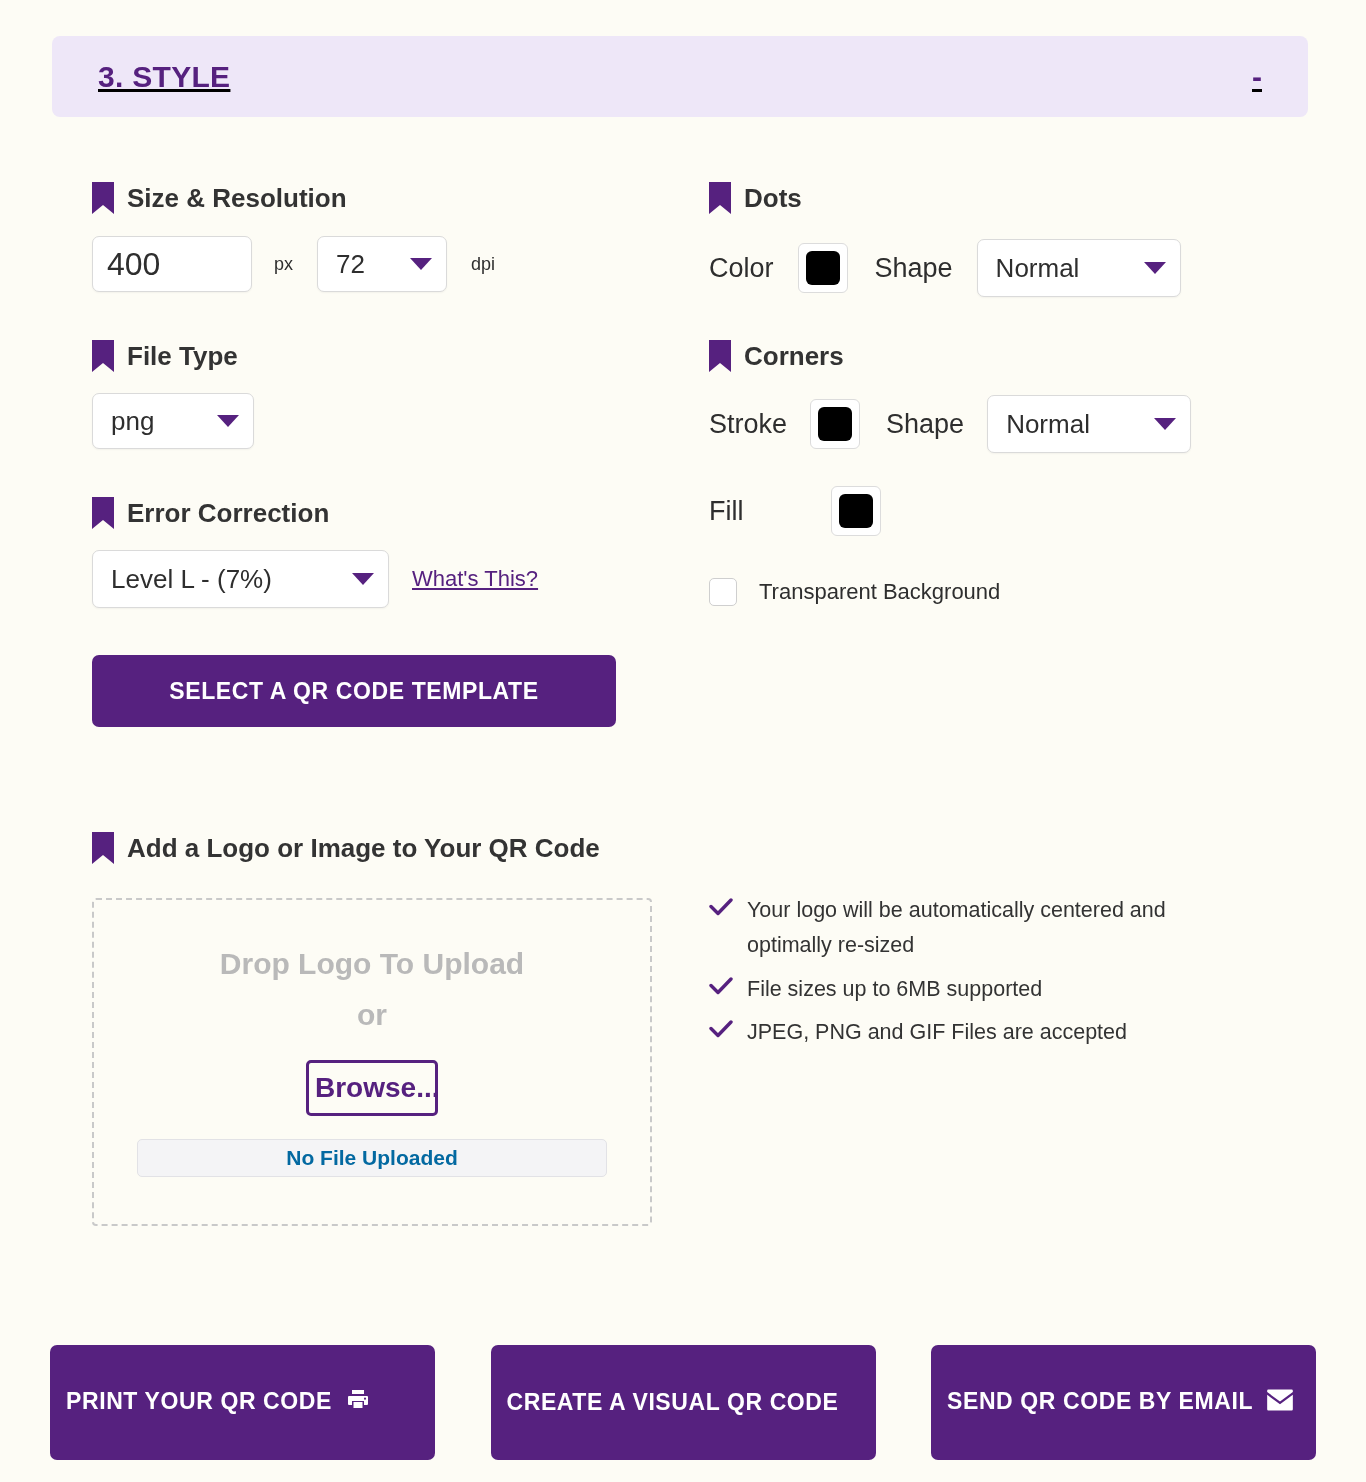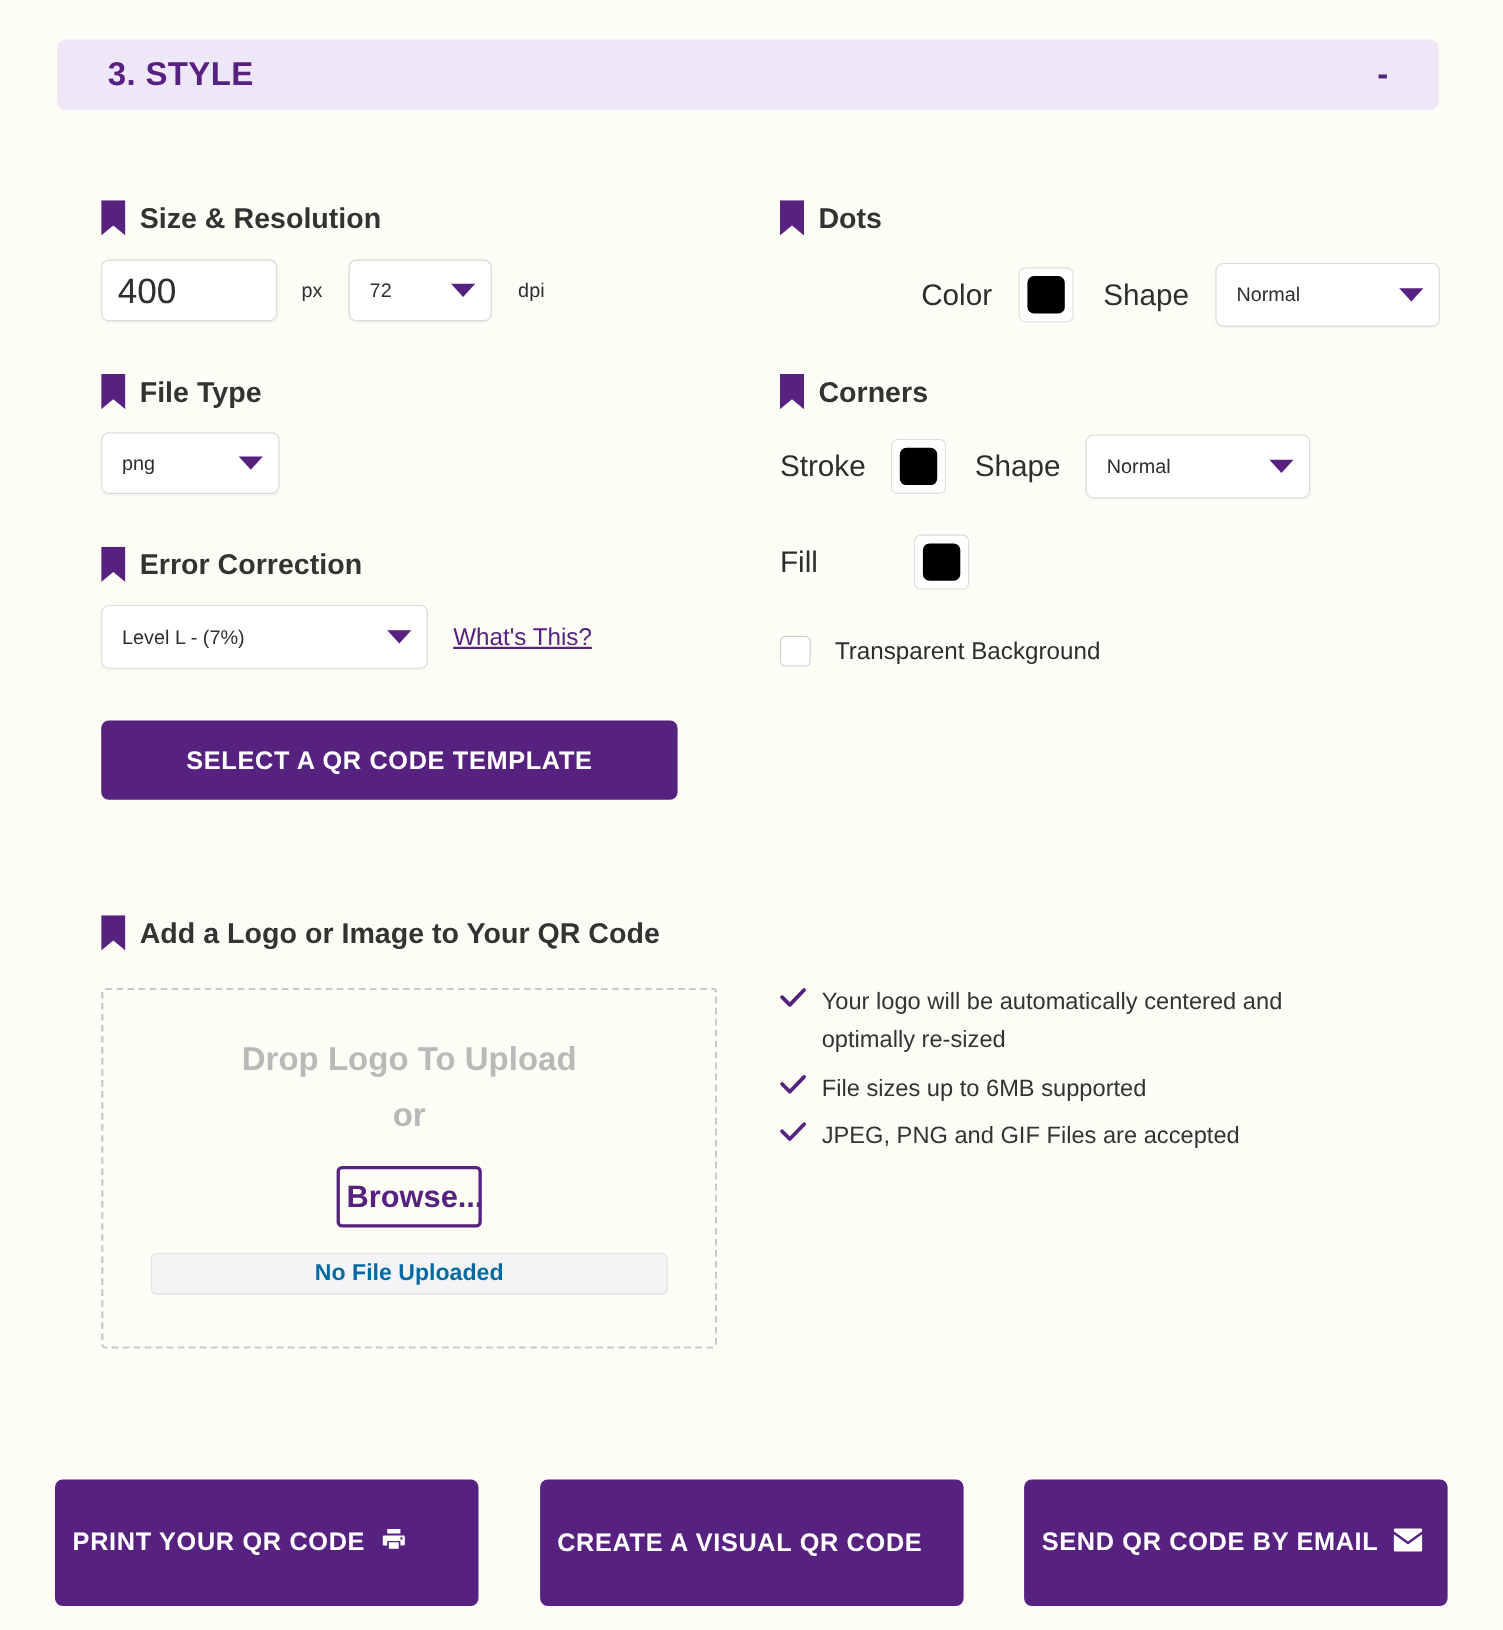--- a/index.html
+++ b/index.html
@@ -9,27 +9,28 @@
     background: #fdfcf5;
     font-family: "Liberation Sans", sans-serif;
     overflow: hidden;
   }
   .page { position: relative; width: 1366px; height: 1482px; background: #fdfcf5; }
 
   
   .section-header {
     position: absolute;
     left: 52px; top: 36px;
-    width: 1256px; height: 64px;
+    width: 1256px; height: 81px;
     background: #eee7f8;
     border-radius: 8px;
     display: flex;
     align-items: center;
     justify-content: space-between;
     padding: 0 42px 0 46px;
+    text-decoration: underline;
   }
   .section-title {
     font-size: 30px;
     font-weight: bold;
     color: #56217f;
     letter-spacing: 0.3px;
   }
   .collapse-toggle {
     font-size: 30px;
     font-weight: bold;
@@ -84,21 +85,21 @@
     background: #ffffff;
     display: inline-flex;
     align-items: center;
     justify-content: space-between;
     padding: 0 14px 0 18px;
     gap: 16px;
     cursor: pointer;
     box-shadow: 0 1px 2px rgba(0,0,0,0.045);
   }
   .select .sel-val {
-    font-size: 18px;
+    font-size: 26px;
     color: #2e2e2e;
     white-space: nowrap;
   }
   .caret {
     width: 0; height: 0;
     border-left: 11px solid transparent;
     border-right: 11px solid transparent;
     border-top: 12px solid #56217f;
     flex: 0 0 auto;
   }
@@ -314,21 +315,21 @@
   <div class="col-right">
 
     <div class="field-head">
       <span class="bookmark-icon">
         <svg width="22" height="32" viewBox="0 0 22 32">
             <path d="M0 0 H22 V32 L11 23 L0 32 Z" fill="#56217f"></path>
           </svg>
       </span>
       <span class="field-head-label">Dots</span>
     </div>
-    <div class="row" style="margin-top:25px;justify-content:flex-end;">
+    <div class="row" style="margin-top:25px;">
       <span class="inline-label">Color</span>
       <div class="swatch-btn" style="margin-left:24px;">
         <span class="swatch-chip" style="background:#000000;"></span>
       </div>
       <span class="inline-label" style="margin-left:27px;">Shape</span>
       <div class="select" style="margin-left:24px; width:204px; height:58px;">
         <span class="sel-val">Normal</span>
         <span class="caret"></span>
       </div>
     </div>

